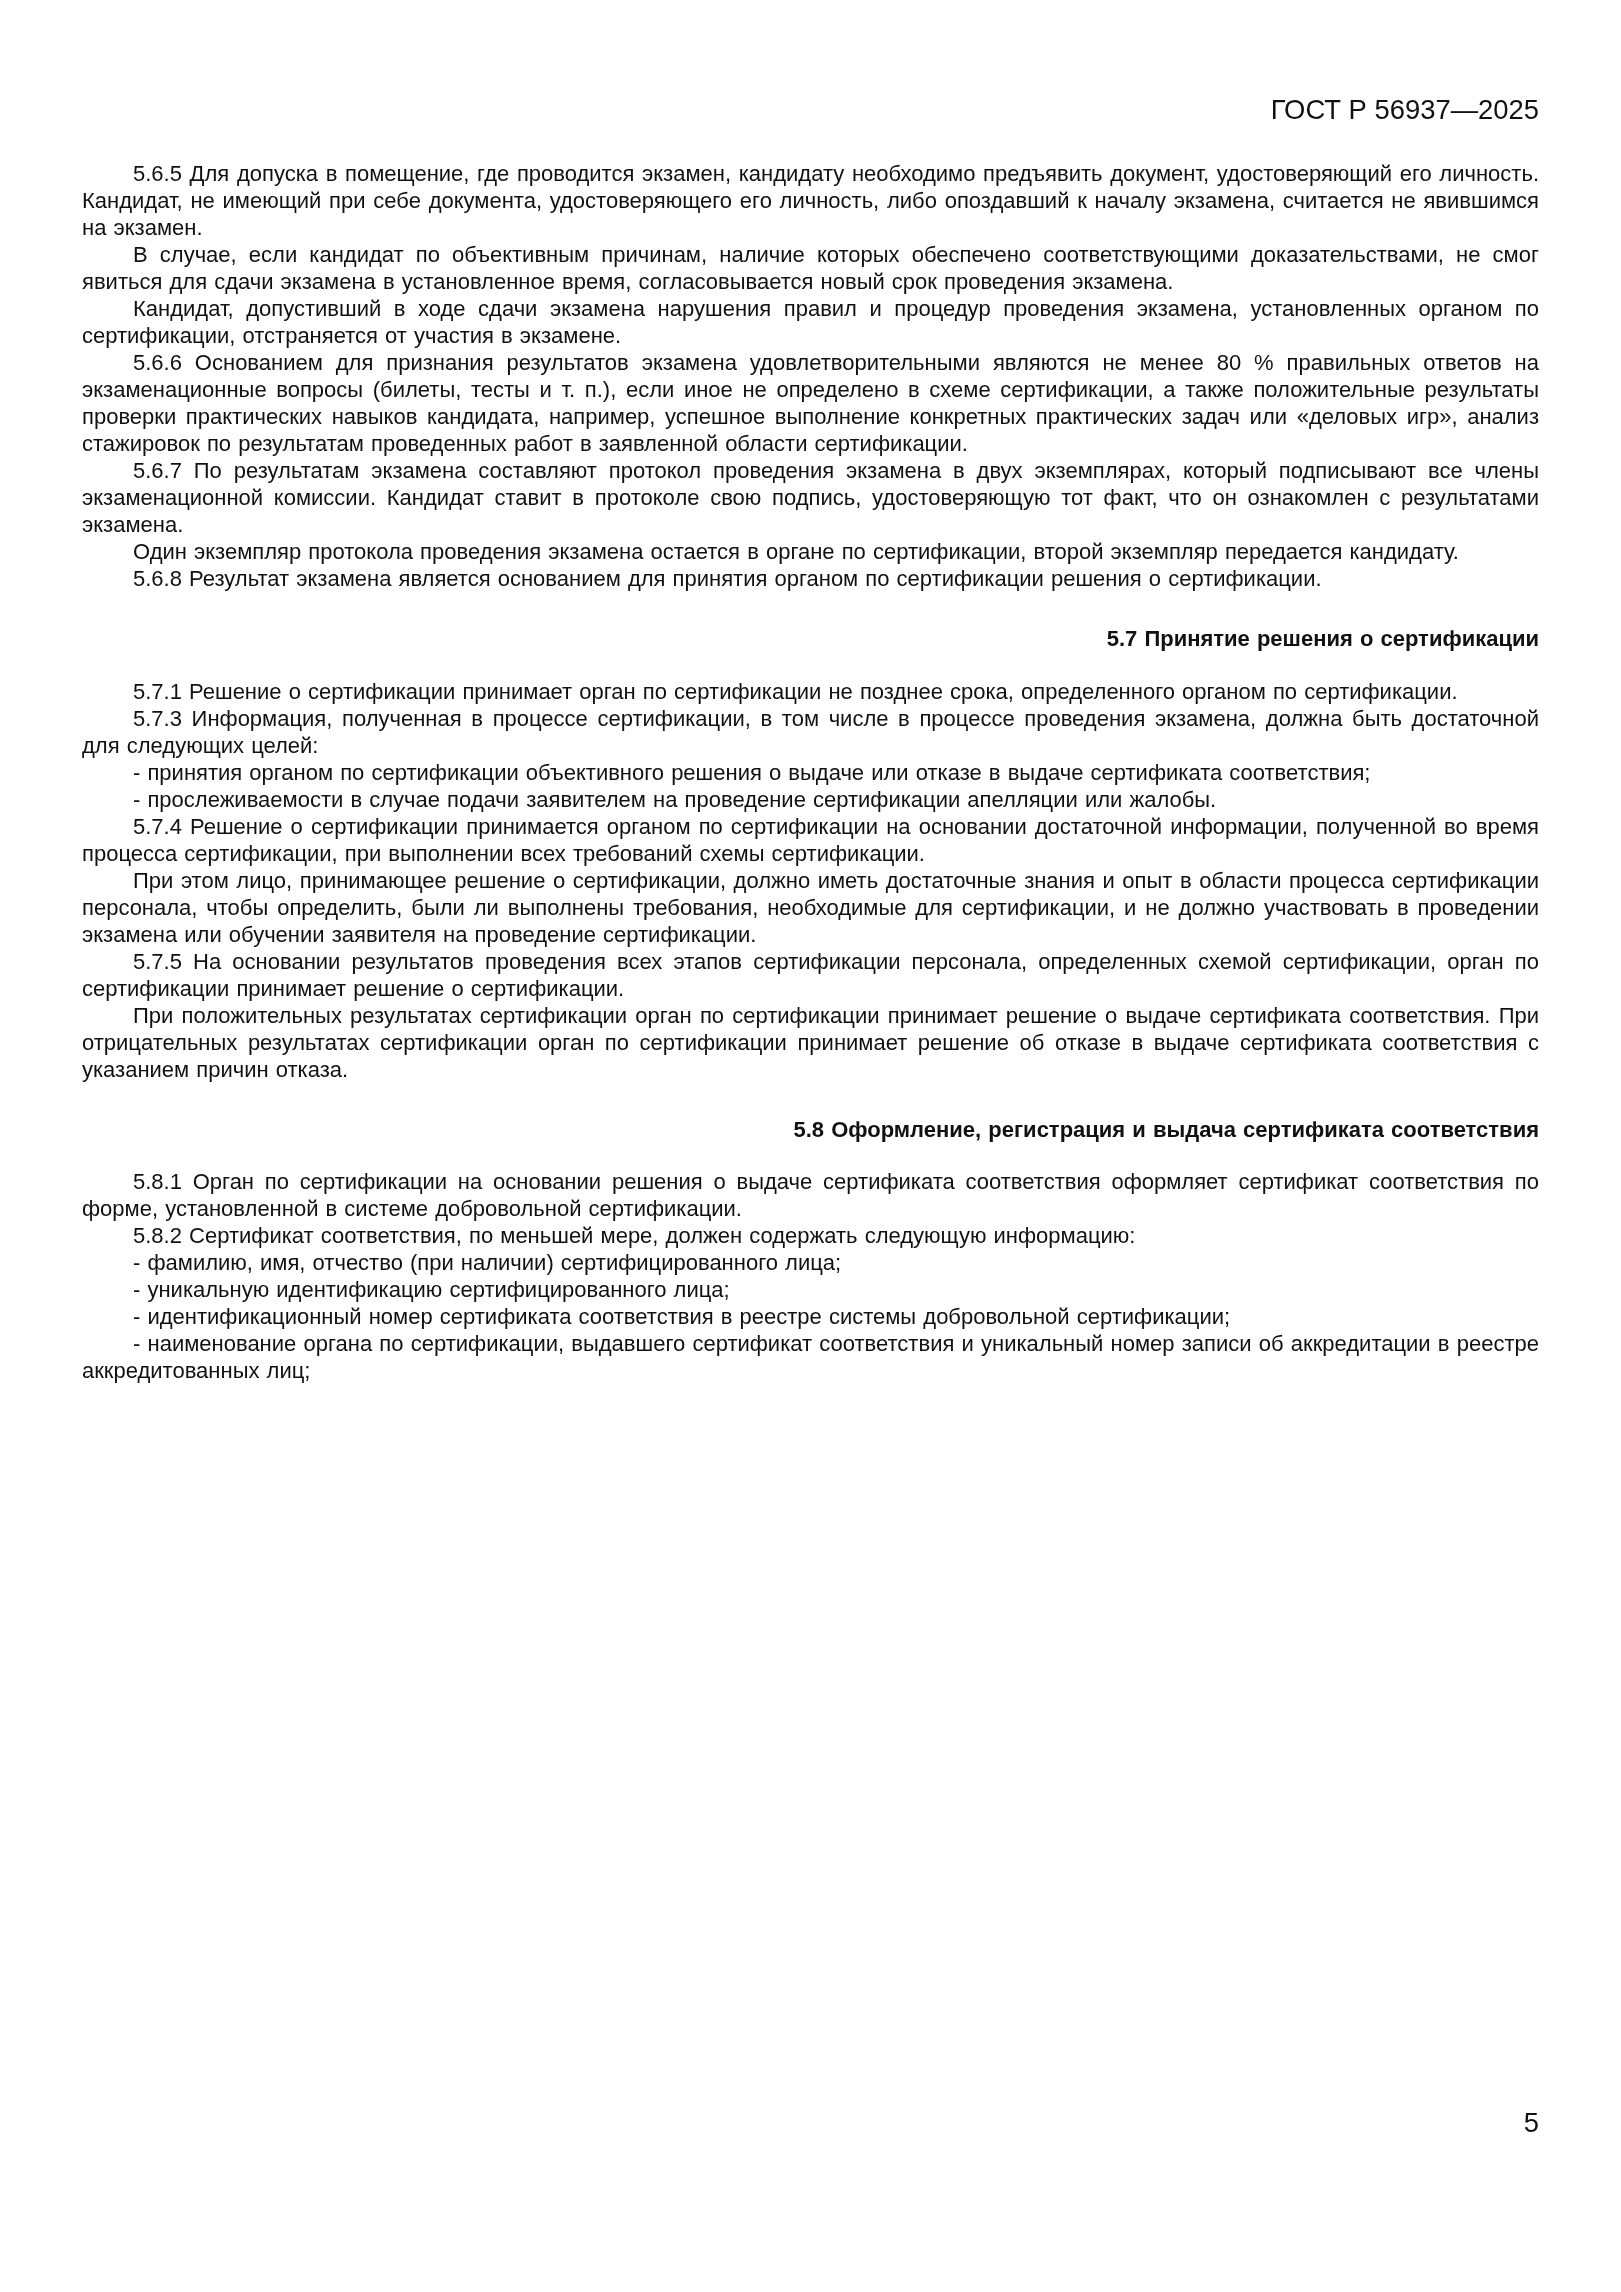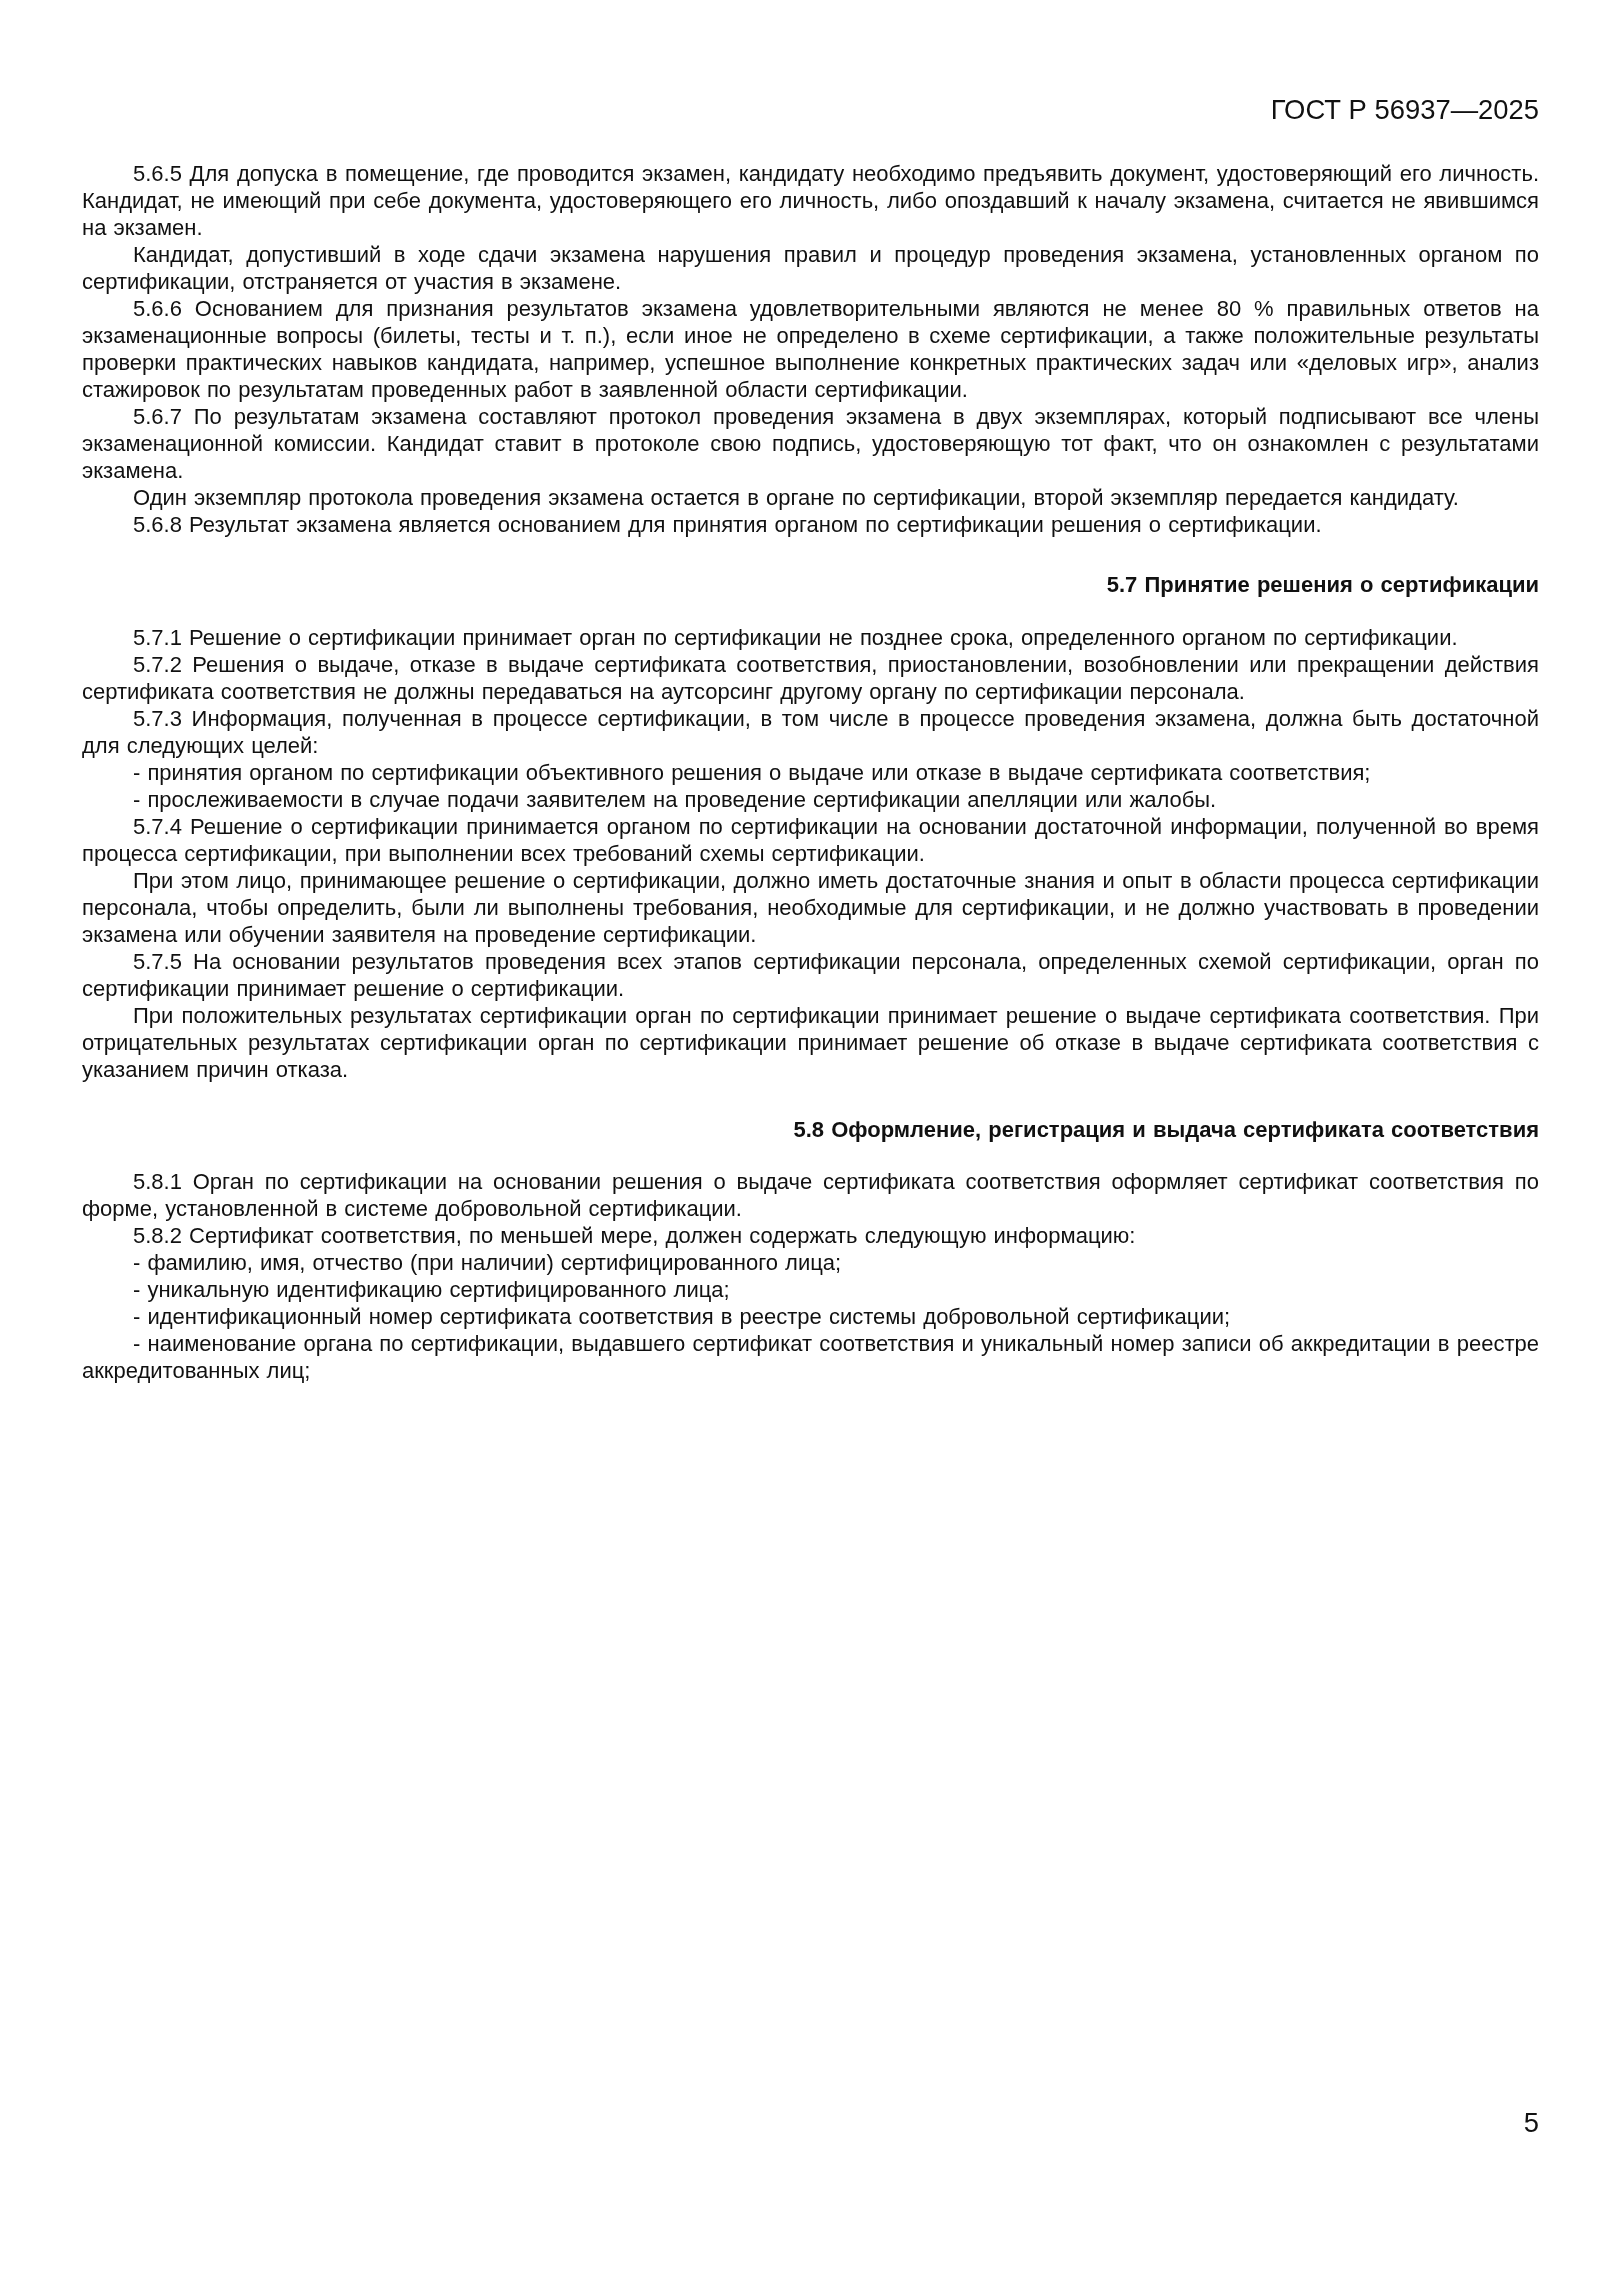--- a/index.html
+++ b/index.html
@@ -47,28 +47,28 @@
 </head>
 <body>
 
 <div class="page">
   <div class="doc-header">
     <span>ГОСТ Р 56937—2025</span>
   </div>
 
   <div class="content">
       <p class="para">5.6.5 Для допуска в помещение, где проводится экзамен, кандидату необходимо предъявить документ, удостоверяющий его личность. Кандидат, не имеющий при себе документа, удостоверяющего его личность, либо опоздавший к началу экзамена, считается не явившимся на экзамен.</p>
+      <p class="para">В случае, если кандидат по объективным причинам, наличие которых обеспечено соответствующими доказательствами, не смог явиться для сдачи экзамена в установленное время, согласовывается новый срок проведения экзамена.</p>
       <p class="para">Кандидат, допустивший в ходе сдачи экзамена нарушения правил и процедур проведения экзамена, установленных органом по сертификации, отстраняется от участия в экзамене.</p>
       <p class="para">5.6.6 Основанием для признания результатов экзамена удовлетворительными являются не менее 80 % правильных ответов на экзаменационные вопросы (билеты, тесты и т. п.), если иное не определено в схеме сертификации, а также положительные результаты проверки практических навыков кандидата, например, успешное выполнение конкретных практических задач или «деловых игр», анализ стажировок по результатам проведенных работ в заявленной области сертификации.</p>
       <p class="para">5.6.7 По результатам экзамена составляют протокол проведения экзамена в двух экземплярах, который подписывают все члены экзаменационной комиссии. Кандидат ставит в протоколе свою подпись, удостоверяющую тот факт, что он ознакомлен с результатами экзамена.</p>
       <p class="para">Один экземпляр протокола проведения экзамена остается в органе по сертификации, второй экземпляр передается кандидату.</p>
       <p class="para">5.6.8 Результат экзамена является основанием для принятия органом по сертификации решения о сертификации.</p>
       <p class="heading">5.7 Принятие решения о сертификации</p>
       <p class="para">5.7.1 Решение о сертификации принимает орган по сертификации не позднее срока, определенного органом по сертификации.</p>
-      <p class="para">5.7.2 Решения о выдаче, отказе в выдаче сертификата соответствия, приостановлении, возобновлении или прекращении действия сертификата соответствия не должны передаваться на аутсорсинг другому органу по сертификации персонала.</p>
       <p class="para">5.7.3 Информация, полученная в процессе сертификации, в том числе в процессе проведения экзамена, должна быть достаточной для следующих целей:</p>
       <p class="para">- принятия органом по сертификации объективного решения о выдаче или отказе в выдаче сертификата соответствия;</p>
       <p class="para">- прослеживаемости в случае подачи заявителем на проведение сертификации апелляции или жалобы.</p>
       <p class="para">5.7.4 Решение о сертификации принимается органом по сертификации на основании достаточной информации, полученной во время процесса сертификации, при выполнении всех требований схемы сертификации.</p>
       <p class="para">При этом лицо, принимающее решение о сертификации, должно иметь достаточные знания и опыт в области процесса сертификации персонала, чтобы определить, были ли выполнены требования, необходимые для сертификации, и не должно участвовать в проведении экзамена или обучении заявителя на проведение сертификации.</p>
       <p class="para">5.7.5 На основании результатов проведения всех этапов сертификации персонала, определенных схемой сертификации, орган по сертификации принимает решение о сертификации.</p>
       <p class="para">При положительных результатах сертификации орган по сертификации принимает решение о выдаче сертификата соответствия. При отрицательных результатах сертификации орган по сертификации принимает решение об отказе в выдаче сертификата соответствия с указанием причин отказа.</p>
       <p class="heading">5.8 Оформление, регистрация и выдача сертификата соответствия</p>
       <p class="para">5.8.1 Орган по сертификации на основании решения о выдаче сертификата соответствия оформляет сертификат соответствия по форме, установленной в системе добровольной сертификации.</p>
       <p class="para">5.8.2 Сертификат соответствия, по меньшей мере, должен содержать следующую информацию:</p>

